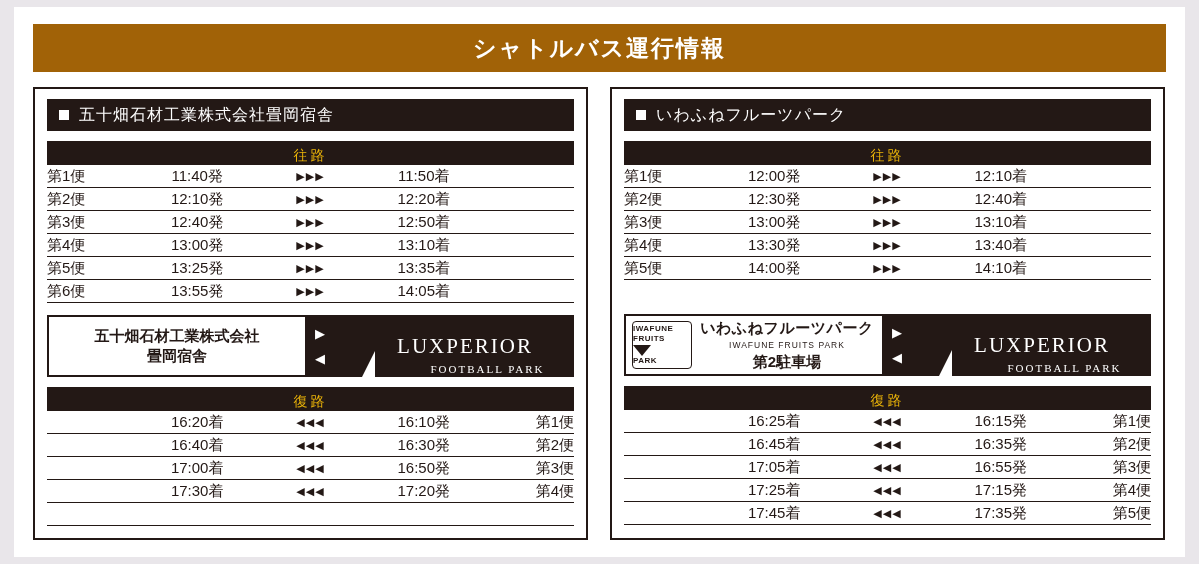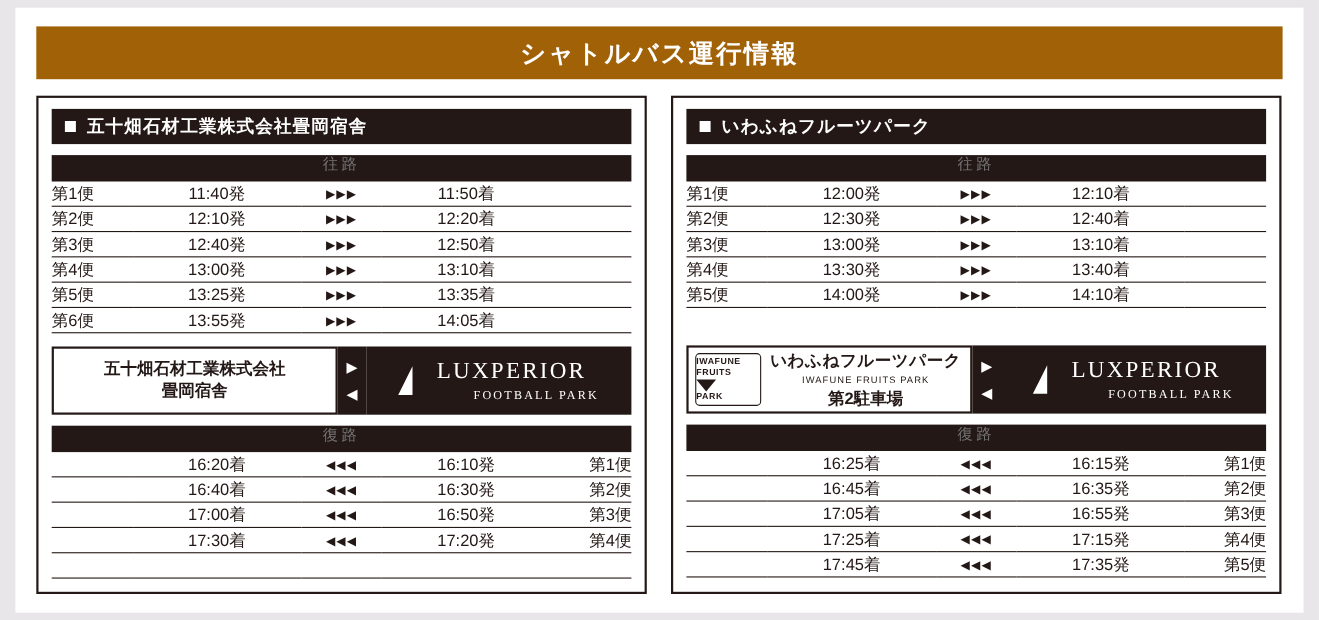--- a/index.html
+++ b/index.html
@@ -53,37 +53,37 @@
     background: #fff;
   }
   .col-head {
     background: #231815;
     color: #fff;
     height: 32px;
     display: flex;
     align-items: center;
     padding-left: 12px;
     font-size: 16px;
-    font-weight: bold;
+    font-weight: normal;
     letter-spacing: 1px;
   }
   .col-head .sq {
     display: inline-block;
     width: 10px;
     height: 10px;
     background: #fff;
     margin-right: 10px;
   }
   .dir-bar {
     margin-top: 10px;
     background: #231815;
-    color: #737373;
+    color: #eab308;
     height: 24px;
     display: flex;
-    align-items: flex-start;
+    align-items: flex-end;
     justify-content: center;
     font-size: 14px;
     letter-spacing: 3px;
   }
   table.sched {
     width: 100%;
     border-collapse: collapse;
     font-size: 15px;
     color: #231815;
   }
@@ -132,21 +132,21 @@
     justify-content: space-around;
     font-size: 13px;
     padding: 6px 0;
     box-sizing: border-box;
   }
   .lux {
     flex: 1 1 auto;
     background: #231815;
     color: #fff;
     display: flex;
-    align-items: center;
+    align-items: flex-end;
     justify-content: center;
     gap: 10px;
   }
   .lux .sail {
     width: 0;
     height: 0;
     border-left: 13px solid transparent;
     border-bottom: 26px solid #ffffff;
   }
   .lux .lux-txt { text-align: center; }

